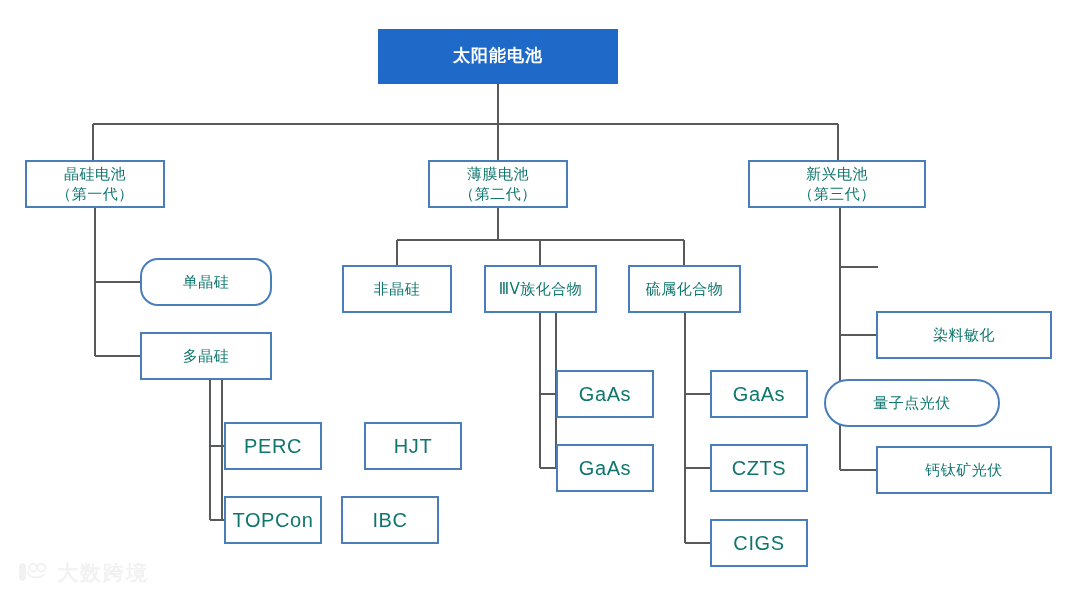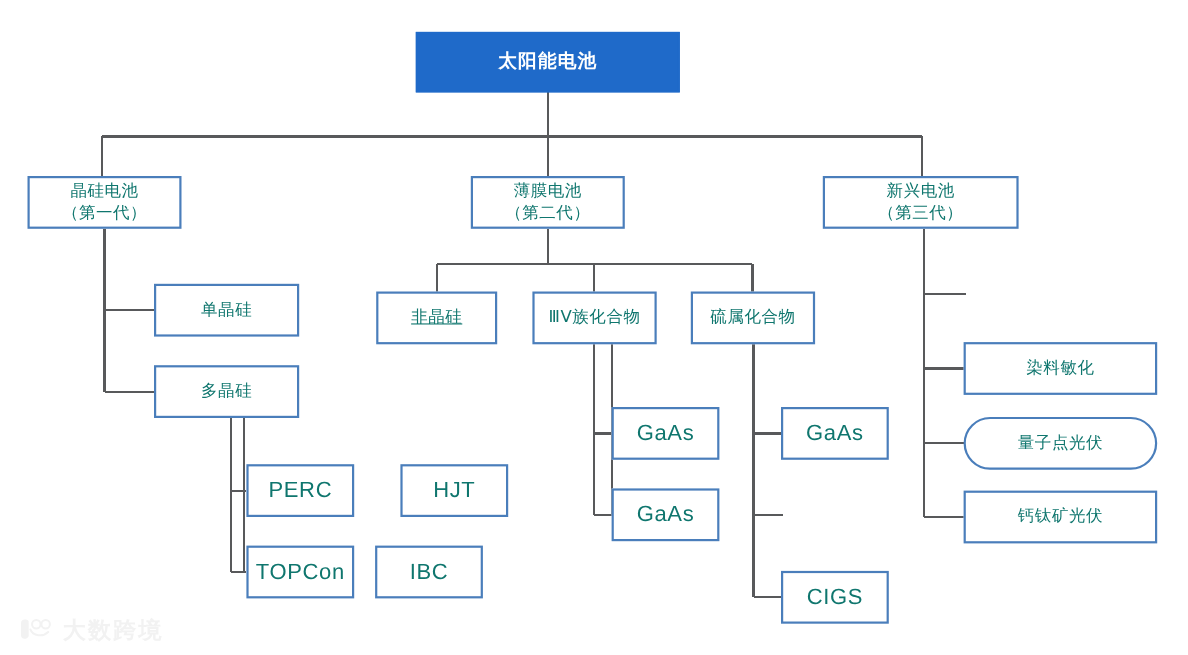--- a/index.html
+++ b/index.html
@@ -112,51 +112,52 @@
 
   <div class="node" style="left:25px;top:160px;width:140px;height:48px;">晶硅电池
 （第一代）</div>
 
   <div class="node" style="left:428px;top:160px;width:140px;height:48px;">薄膜电池
 （第二代）</div>
 
   <div class="node" style="left:748px;top:160px;width:178px;height:48px;">新兴电池
 （第三代）</div>
 
-  <div class="node" style="left:140px;top:258px;width:132px;height:48px;">单晶硅</div>
+  <div class="node" style="left:140px;top:258px;width:132px;height:48px;border-radius:18px;">单晶硅</div>
 
   <div class="node" style="left:140px;top:332px;width:132px;height:48px;">多晶硅</div>
 
   <div class="node latin" style="left:224px;top:422px;width:98px;height:48px;">PERC</div>
 
   <div class="node latin" style="left:341px;top:422px;width:98px;height:48px;margin-left:23px;">HJT</div>
 
   <div class="node latin" style="left:224px;top:496px;width:98px;height:48px;">TOPCon</div>
 
   <div class="node latin" style="left:341px;top:496px;width:98px;height:48px;">IBC</div>
 
-  <div class="node" style="left:342px;top:265px;width:110px;height:48px;text-decoration:underline;">非晶硅</div>
+  <div class="node" style="left:342px;top:265px;width:110px;height:48px;">非晶硅</div>
 
   <div class="node" style="left:484px;top:265px;width:113px;height:48px;">ⅢⅤ族化合物</div>
 
   <div class="node" style="left:628px;top:265px;width:113px;height:48px;">硫属化合物</div>
 
   <div class="node latin" style="left:556px;top:370px;width:98px;height:48px;">GaAs</div>
 
   <div class="node latin" style="left:556px;top:444px;width:98px;height:48px;">GaAs</div>
 
   <div class="node latin" style="left:710px;top:370px;width:98px;height:48px;">GaAs</div>
 
+  <div class="node latin" style="left:710px;top:444px;width:98px;height:48px;">CZTS</div>
 
   <div class="node latin" style="left:710px;top:519px;width:98px;height:48px;">CIGS</div>
 
 
   <div class="node" style="left:876px;top:311px;width:176px;height:48px;">染料敏化</div>
 
-  <div class="node" style="left:876px;top:379px;width:176px;height:48px;border-radius:24px;">量子点光伏</div>
+  <div class="node" style="left:824px;top:379px;width:176px;height:48px;border-radius:24px;">量子点光伏</div>
 
   <div class="node" style="left:876px;top:446px;width:176px;height:48px;">钙钛矿光伏</div>
 
   <div class="watermark">
     <svg class="wm-logo" viewBox="0 0 44 30">
       <path d="M4 6 C4 2 10 1 13 4 L13 22 C10 27 4 25 4 21 Z" fill="#f2f2f2"></path>
       <circle cx="22" cy="8" r="5" fill="none" stroke="#f2f2f2" stroke-width="2.4"></circle>
       <circle cx="33" cy="8" r="5" fill="none" stroke="#f2f2f2" stroke-width="2.4"></circle>
       <path d="M15 14 C18 22 30 23 36 17" fill="none" stroke="#f2f2f2" stroke-width="2.4" stroke-linecap="round"></path>
     </svg>

